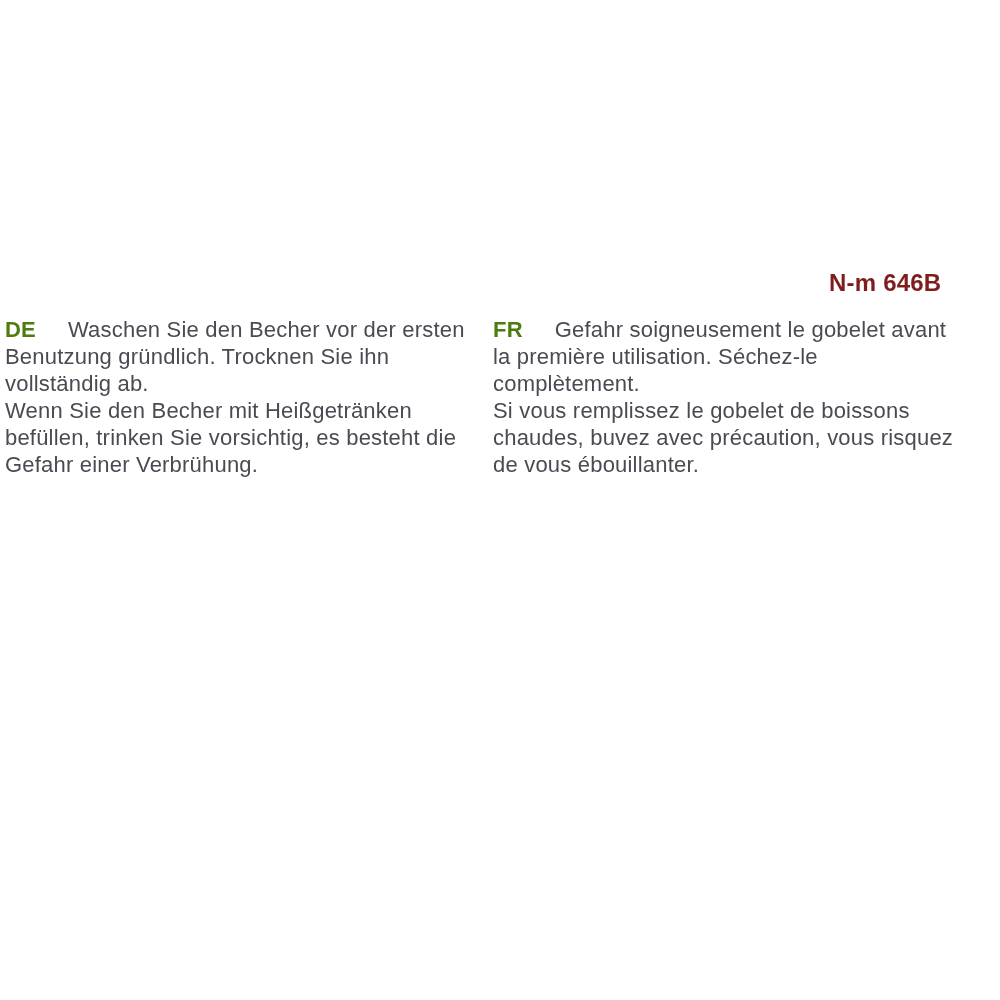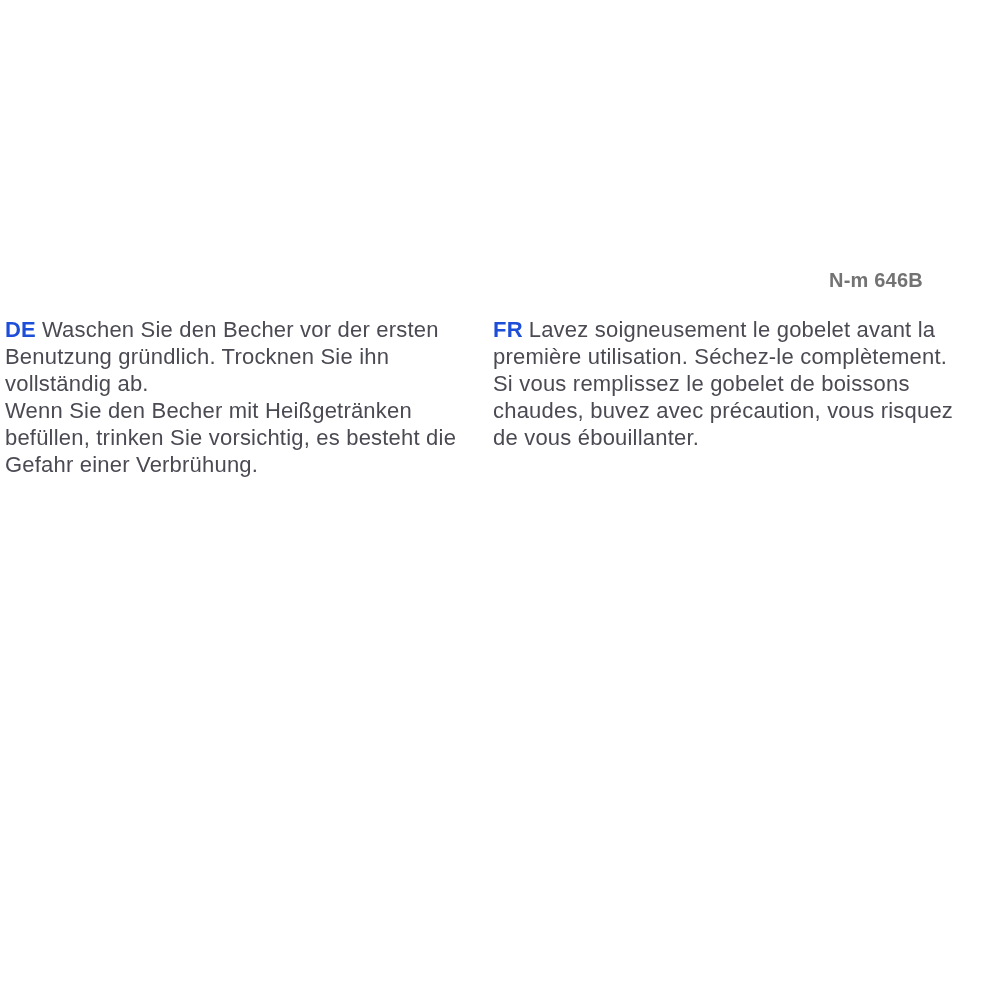--- a/index.html
+++ b/index.html
@@ -12,23 +12,23 @@
     width: 1000px;
     height: 1000px;
     background: #ffffff;
     overflow: hidden;
     font-family: "Liberation Sans", sans-serif;
   }
   .model-label {
     position: absolute;
     left: 829px;
     top: 269px;
-    font-size: 20px;
+    font-size: 24px;
     font-weight: 700;
-    color: #737373;
+    color: #7f1d1d;
     letter-spacing: 0.2px;
   }
   .content {
     position: absolute;
     left: 5px;
     top: 316px;
     width: 990px;
     display: grid;
     grid-template-columns: 488px 502px;
     row-gap: 62px;
@@ -37,42 +37,43 @@
   .section {
     font-size: 22px;
     line-height: 27px;
     color: #4a4a53;
     letter-spacing: 0.2px;
   }
   .section.col-left  { max-width: 462px; }
   .section.col-right { max-width: 500px; }
   .lang-code {
     font-weight: 700;
-    color: #1d4ed8;
+    color: #4d7c0f;
     margin-right: 6px;
   }
   .section-text {
     white-space: pre-line;
+    margin-left: 26px;
   }
 </style>
 </head>
 <body>
 
 <div class="page">
 
   <div class="model-label">N-m 646B</div>
 
   <div class="content">
 
     <div class="section col-left">
       <span class="lang-code">DE</span><span class="section-text">Waschen Sie den Becher vor der ersten Benutzung gründlich. Trocknen Sie ihn vollständig ab.
 Wenn Sie den Becher mit Heißgetränken befüllen, trinken Sie vorsichtig, es besteht die Gefahr einer Verbrühung.</span>
     </div>
 
 
     <div class="section col-left">
-      <span class="lang-code">FR</span><span class="section-text">Lavez soigneusement le gobelet avant la première utilisation. Séchez-le complètement.
+      <span class="lang-code">FR</span><span class="section-text">Gefahr soigneusement le gobelet avant la première utilisation. Séchez-le complètement.
 Si vous remplissez le gobelet de boissons chaudes, buvez avec précaution, vous risquez de vous ébouillanter.</span>
     </div>
 
 
   </div>
 </div>
 
 </body></html>

